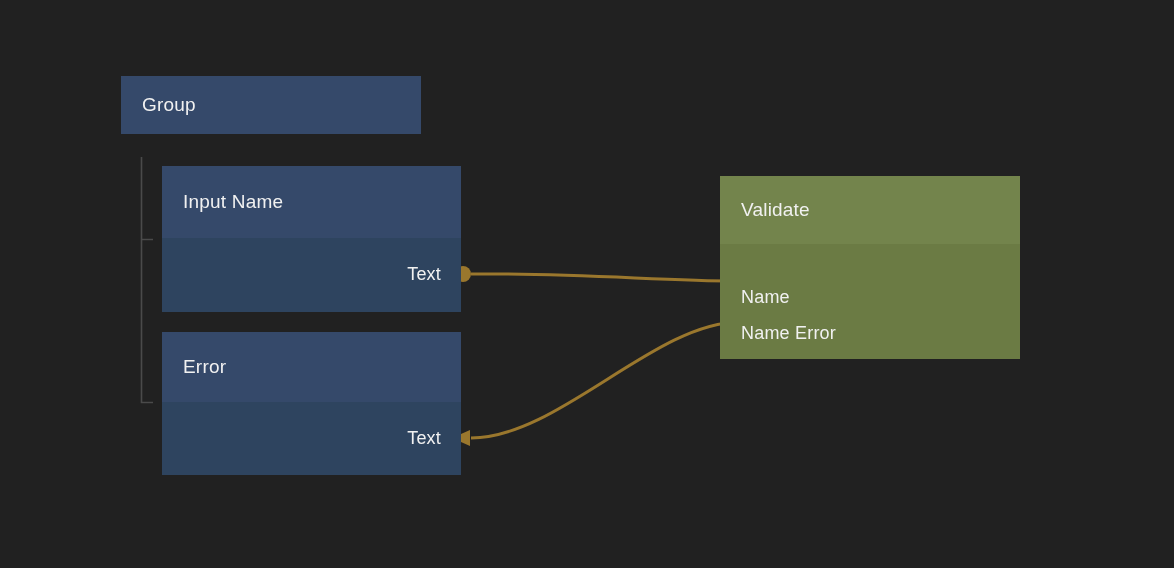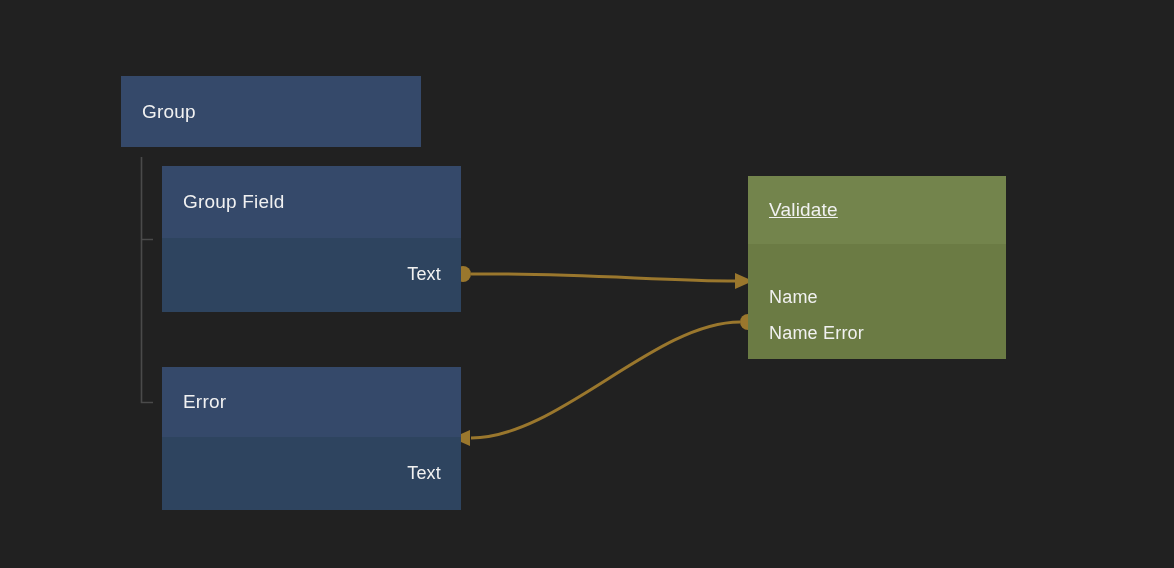--- a/index.html
+++ b/index.html
@@ -80,44 +80,44 @@
     <g>
       <path class="wire-path" d="M740 322 C655 322, 558 438, 471 438"></path>
       <path class="wire-arrow" d="M452 438 L470 430 L470 446 Z"></path>
     </g>
 
     <circle class="port-dot" cx="463" cy="274" r="8"></circle>
     <circle class="port-dot" cx="748" cy="322" r="8"></circle>
   </svg>
 
   <div class="node node-blue" style="left:121px; top:76px; width:300px;">
-    <div class="node-header" style="height:71px;">
+    <div class="node-header" style="height:58px;">
       <span>Group</span>
     </div>
   </div>
 
   <div class="node node-blue" style="left:162px; top:166px; width:299px;">
     <div class="node-header" style="height:72px;">
-      <span>Group Field</span>
+      <span>Input Name</span>
     </div>
     <div class="node-body" style="height:74px;">
       <span class="port-label" style="right:20px; top:36px;">Text</span>
     </div>
   </div>
 
   <div class="node node-blue" style="left:162px; top:332px; width:299px;">
-    <div class="node-header" style="height:70px;margin-top:35px;">
+    <div class="node-header" style="height:70px;">
       <span>Error</span>
     </div>
     <div class="node-body" style="height:73px;">
       <span class="port-label" style="right:20px; top:36px;">Text</span>
     </div>
   </div>
 
-  <div class="node node-green" style="left:748px; top:176px; width:258px;text-decoration:underline;">
+  <div class="node node-green" style="left:720px; top:176px; width:300px;">
     <div class="node-header" style="height:68px;">
       <span>Validate</span>
     </div>
     <div class="node-body" style="height:115px;">
       <span class="port-label" style="left:21px; top:37px;margin-top:16px;">Name</span>
       <span class="port-label" style="left:21px; top:77px;margin-top:12px;">Name Error</span>
     </div>
   </div>
 
 </div>

